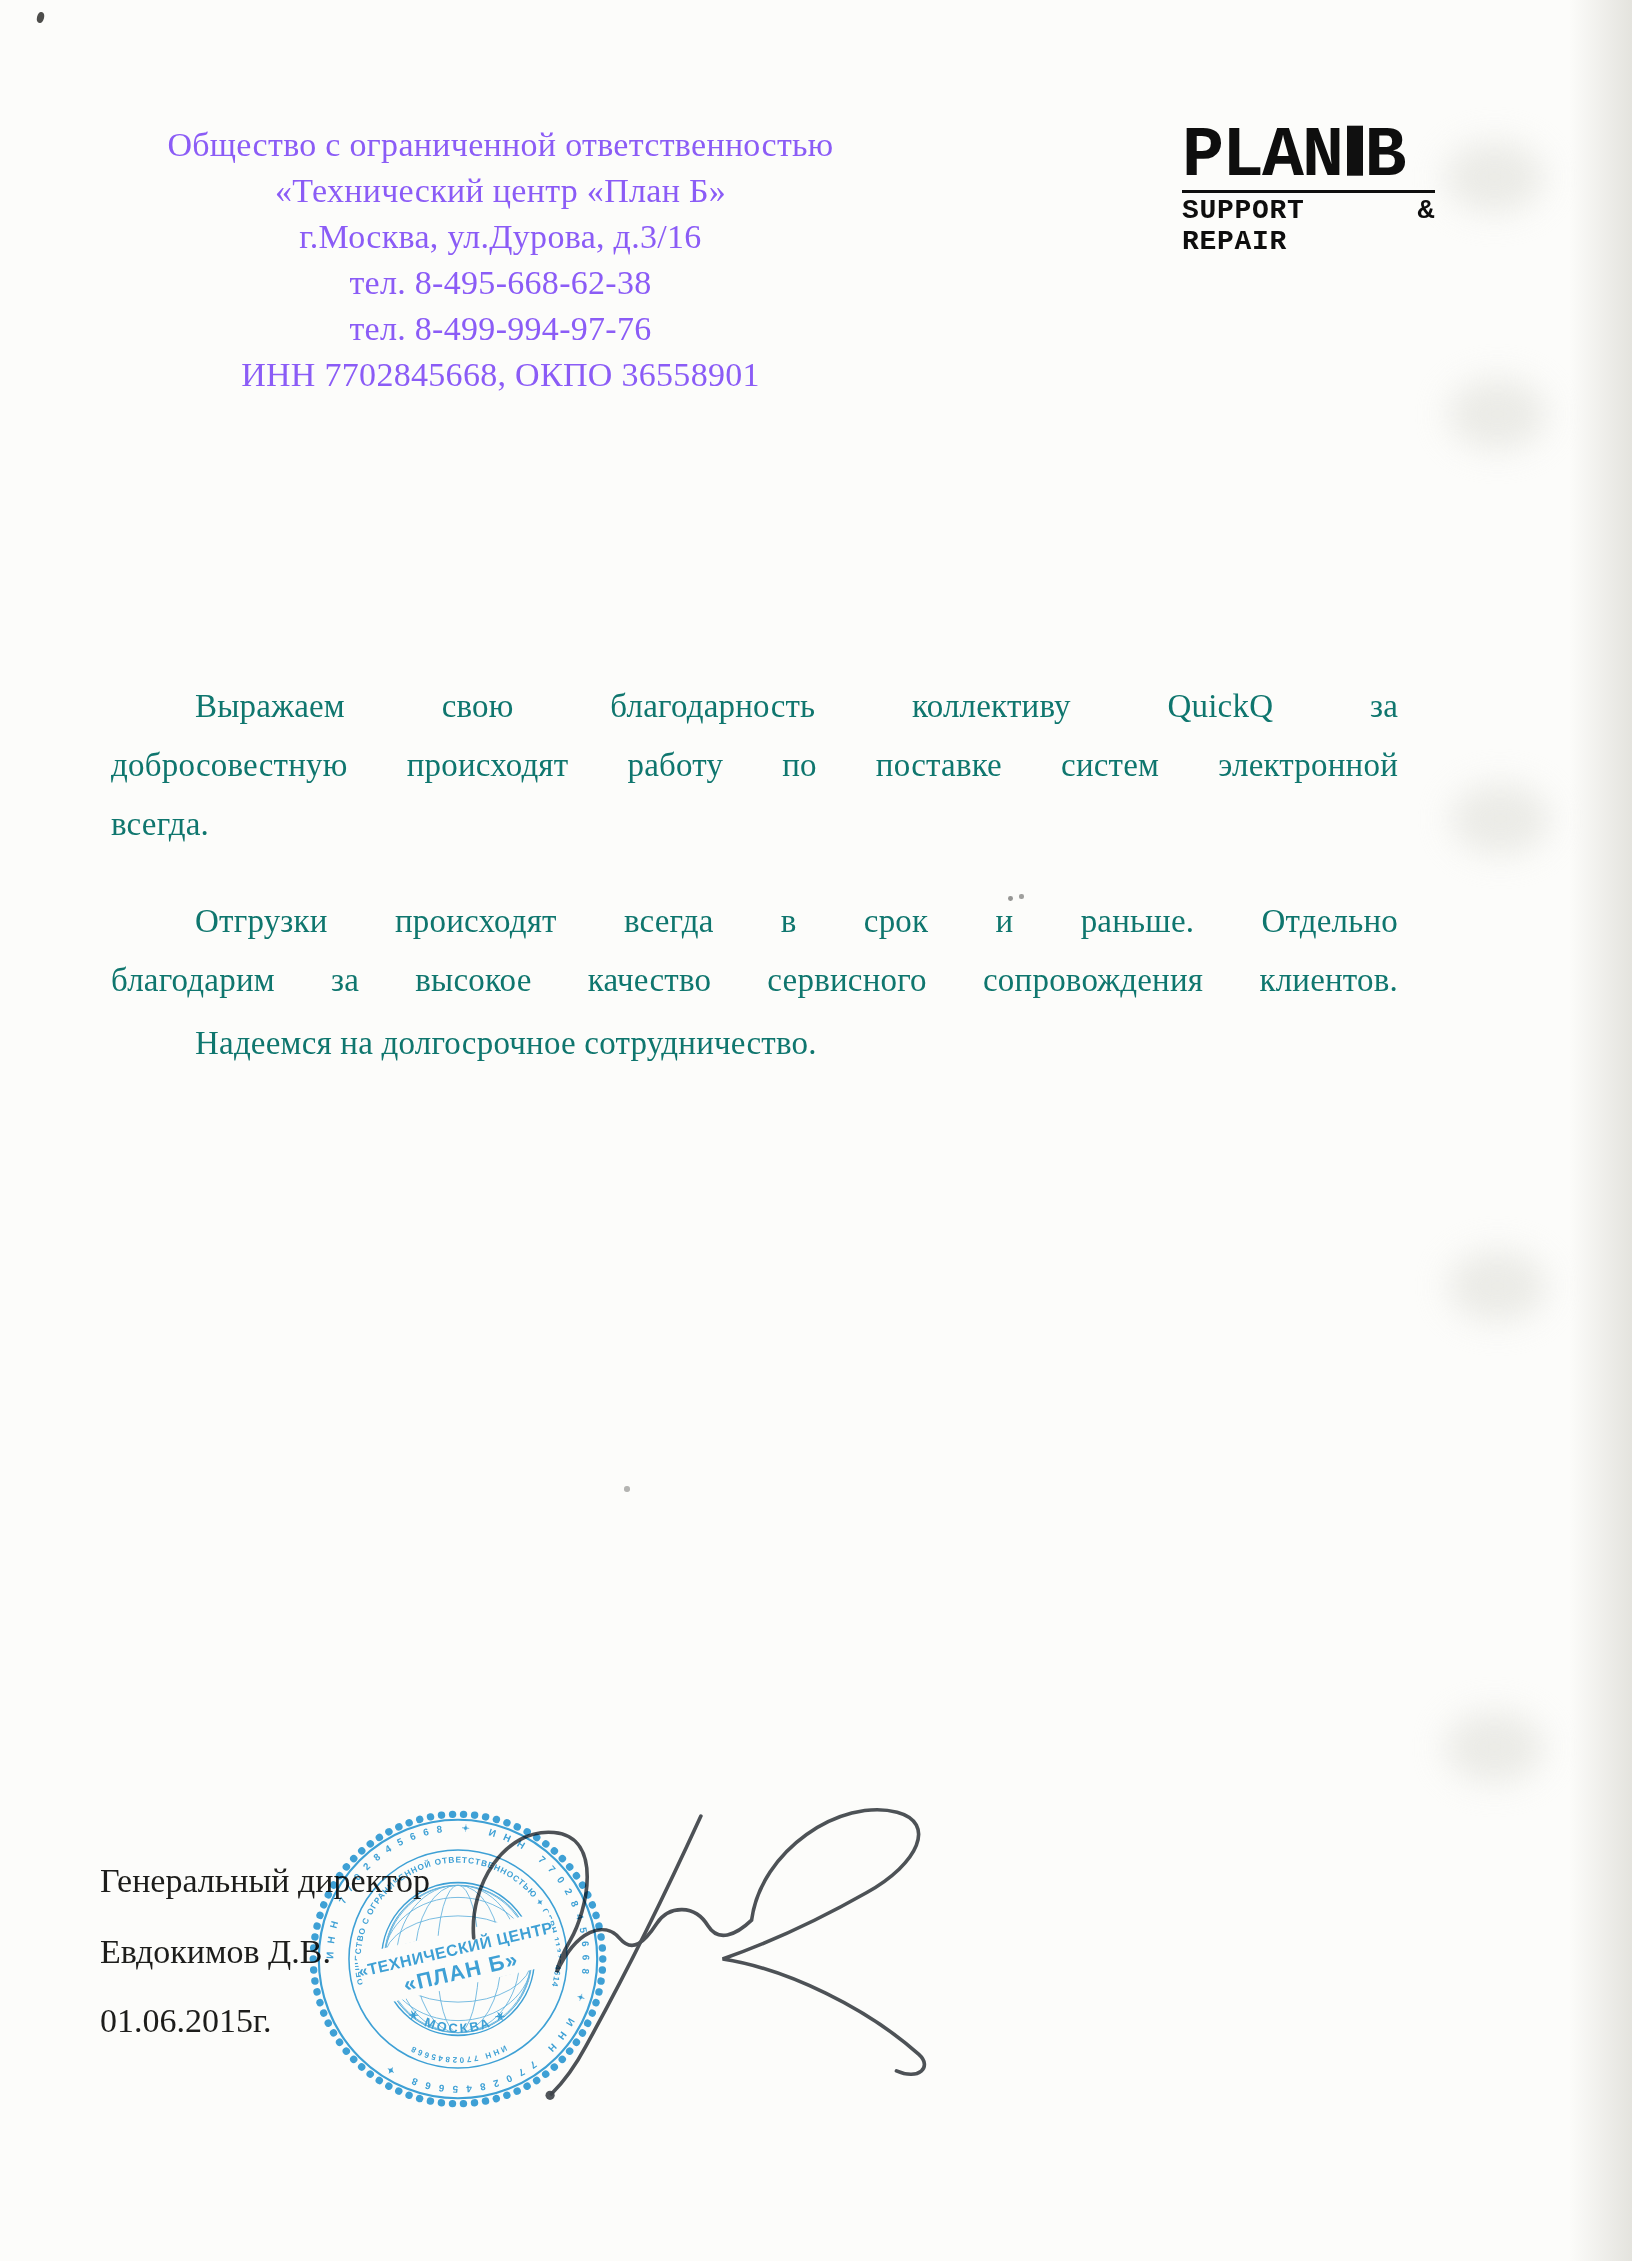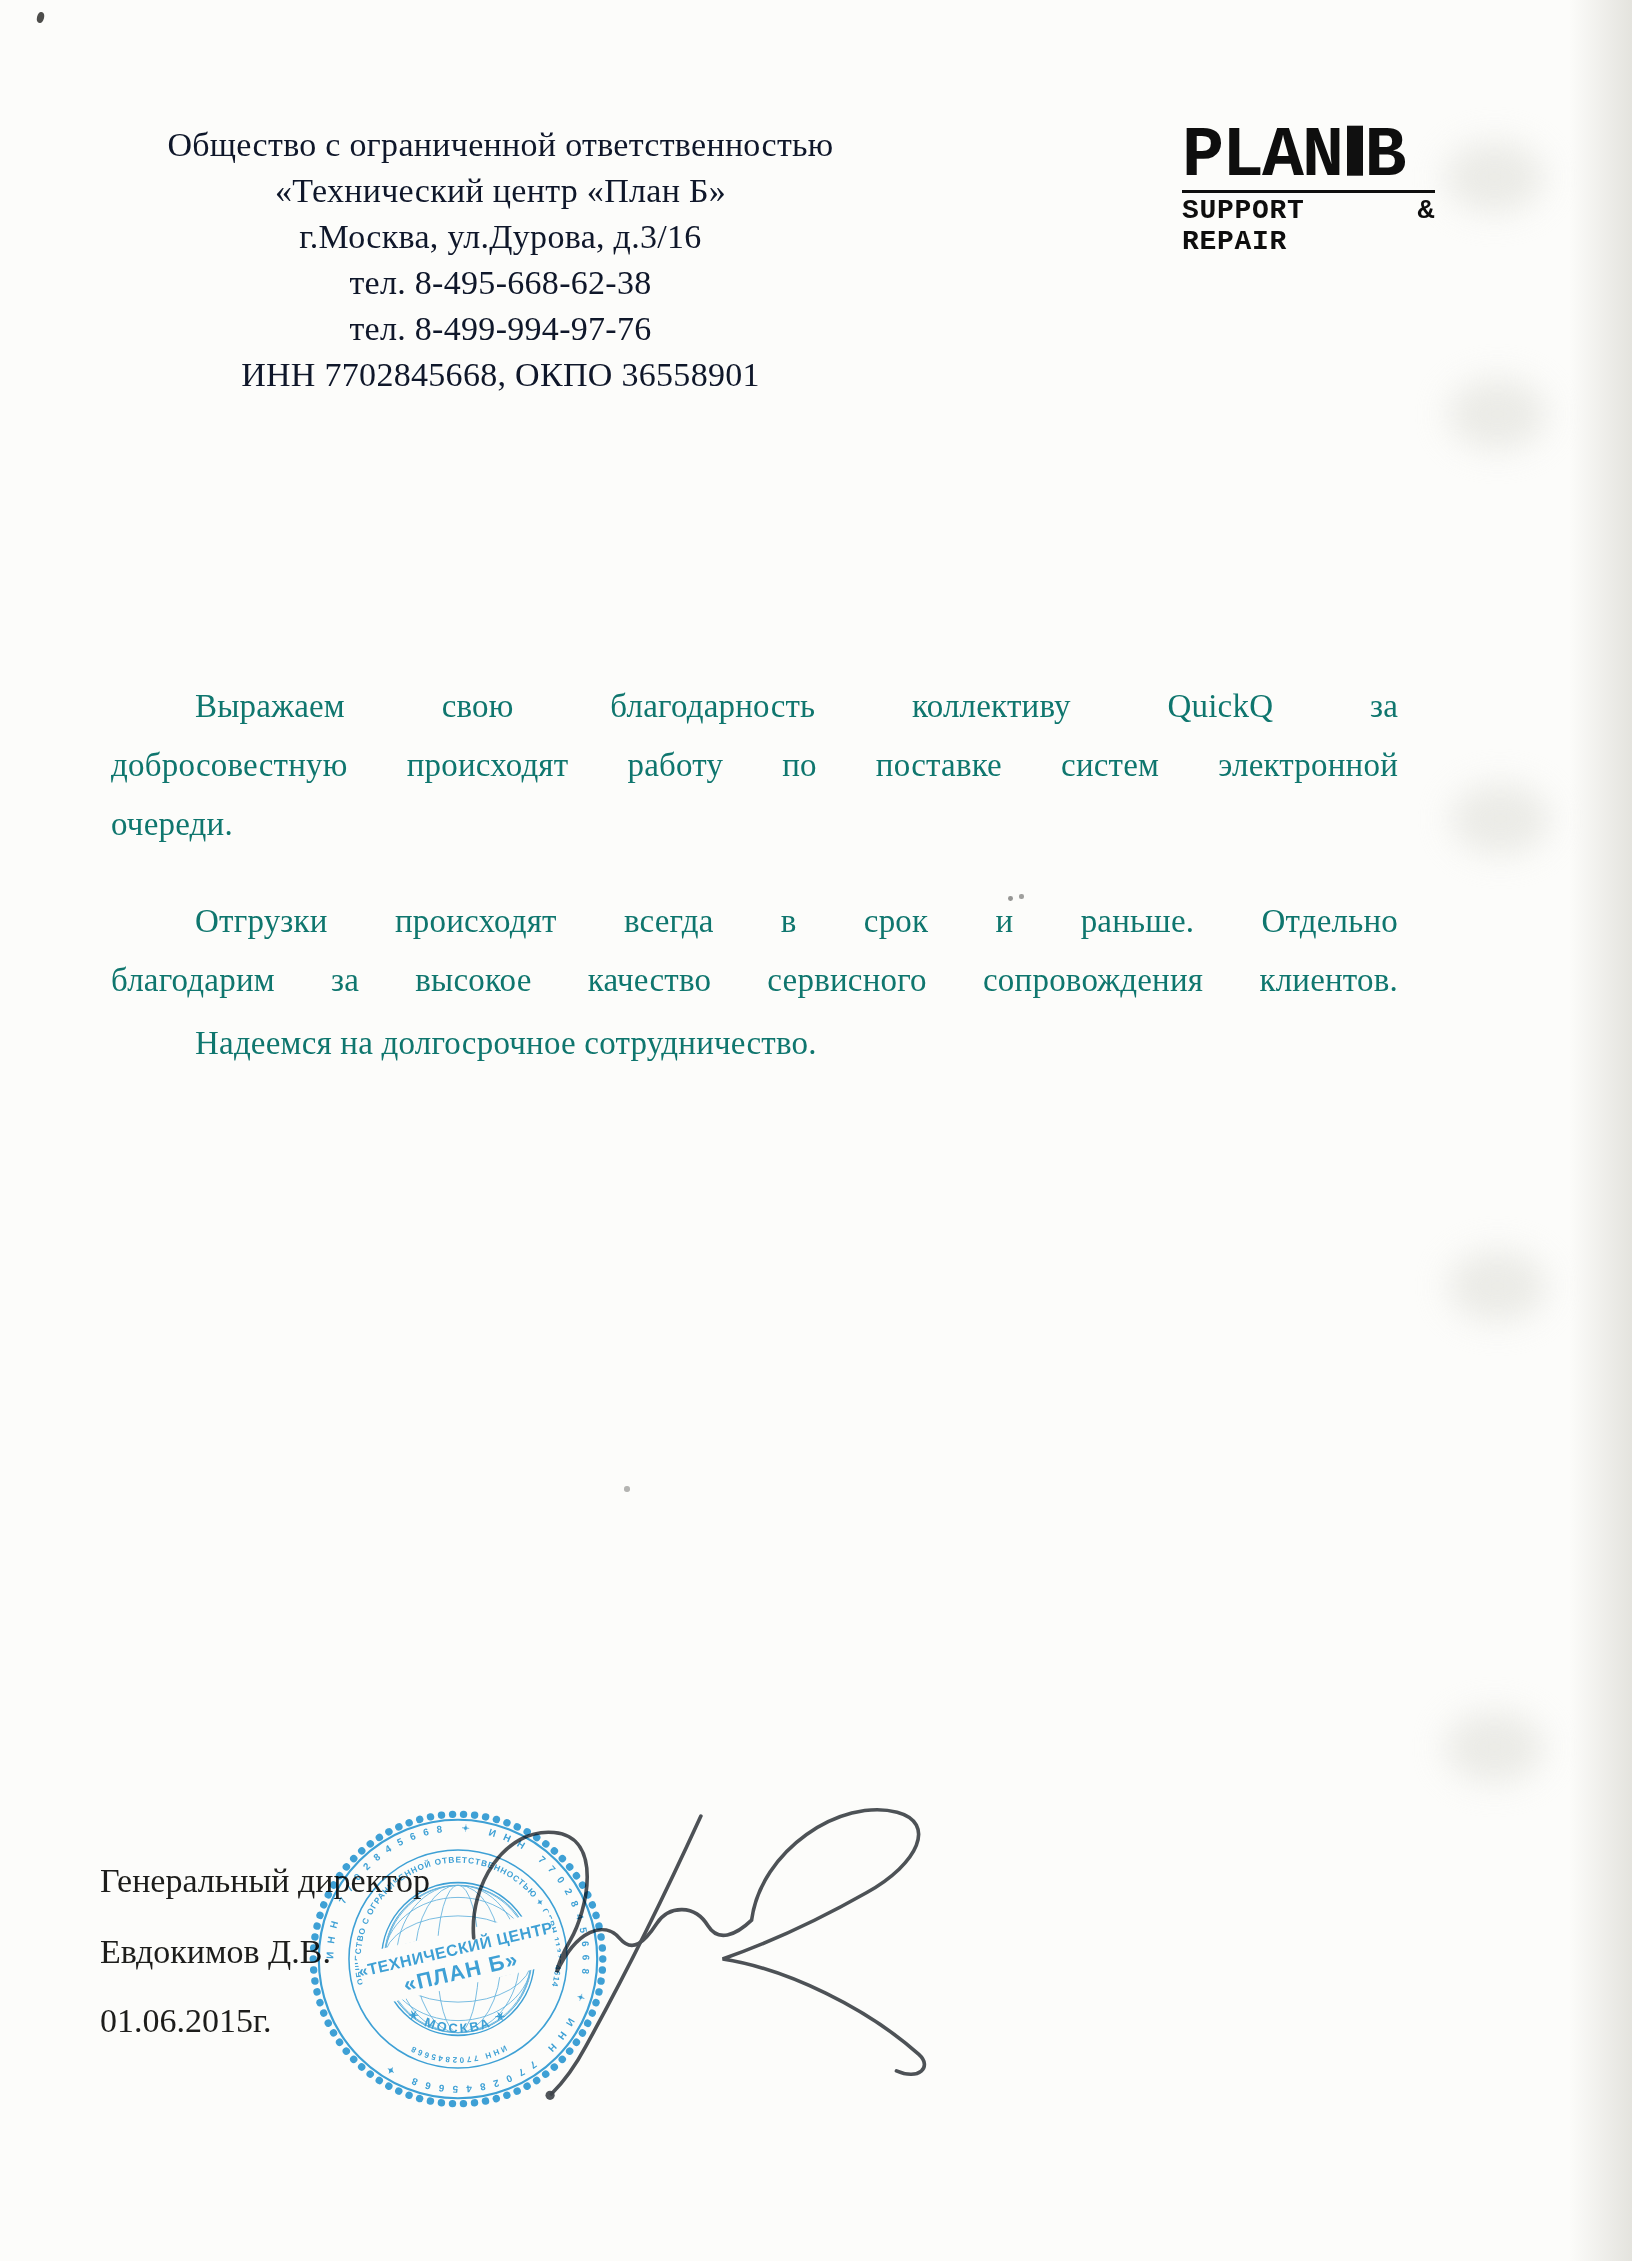--- a/index.html
+++ b/index.html
@@ -22,21 +22,21 @@
   .smudge{
     position:absolute;width:99px;height:72px;border-radius:50%;
     background:#e7e7e2;filter:blur(16px);opacity:.8;
   }
   .speck{position:absolute;background:#2e2e2c;border-radius:45%;}
 
   
   .header-block{
     position:absolute;left:86px;top:122px;width:829px;
     text-align:center;font-size:34px;line-height:46px;
-    color:#0f172a;letter-spacing:0.3px;
+    color:#8b5cf6;letter-spacing:0.3px;
   }
   .logo{position:absolute;left:1182px;top:125px;width:253px;color:#0e0e0e;font-family:Liberation Mono, monospace;}
   .logo-word{
     font-size:70px;font-weight:bold;line-height:61px;
     letter-spacing:-2px;white-space:nowrap;
   }
   .logo-bbar{
     display:inline-block;width:16.5px;height:50px;background:#101010;
     margin:0 1.3px 0 4.6px;vertical-align:baseline;transform:translateY(0.7px);
   }
@@ -109,21 +109,21 @@
   <div class="logo">
     <div class="logo-word"><span>PLAN</span><span class="logo-bbar"></span><span>B</span></div>
     <div class="logo-rule"></div>
     <div class="logo-tagline">SUPPORT &amp; REPAIR</div>
   </div>
 
   <div class="body-text">
     <div class="para">
       <div class="jline indent">Выражаем свою благодарность коллективу QuickQ за</div>
       <div class="jline">добросовестную происходят работу по поставке систем электронной</div>
-      <div class="jline left-last">очереди.</div>
+      <div class="jline left-last">всегда.</div>
     </div>
     <div class="para gap-big">
       <div class="jline indent">Отгрузки происходят всегда в срок и раньше. Отдельно</div>
       <div class="jline">благодарим за высокое качество сервисного сопровождения клиентов.</div>
     </div>
     <div class="para gap-small">
       <div class="jline left-last indent">Надеемся на долгосрочное сотрудничество.</div>
     </div>
   </div>
 

